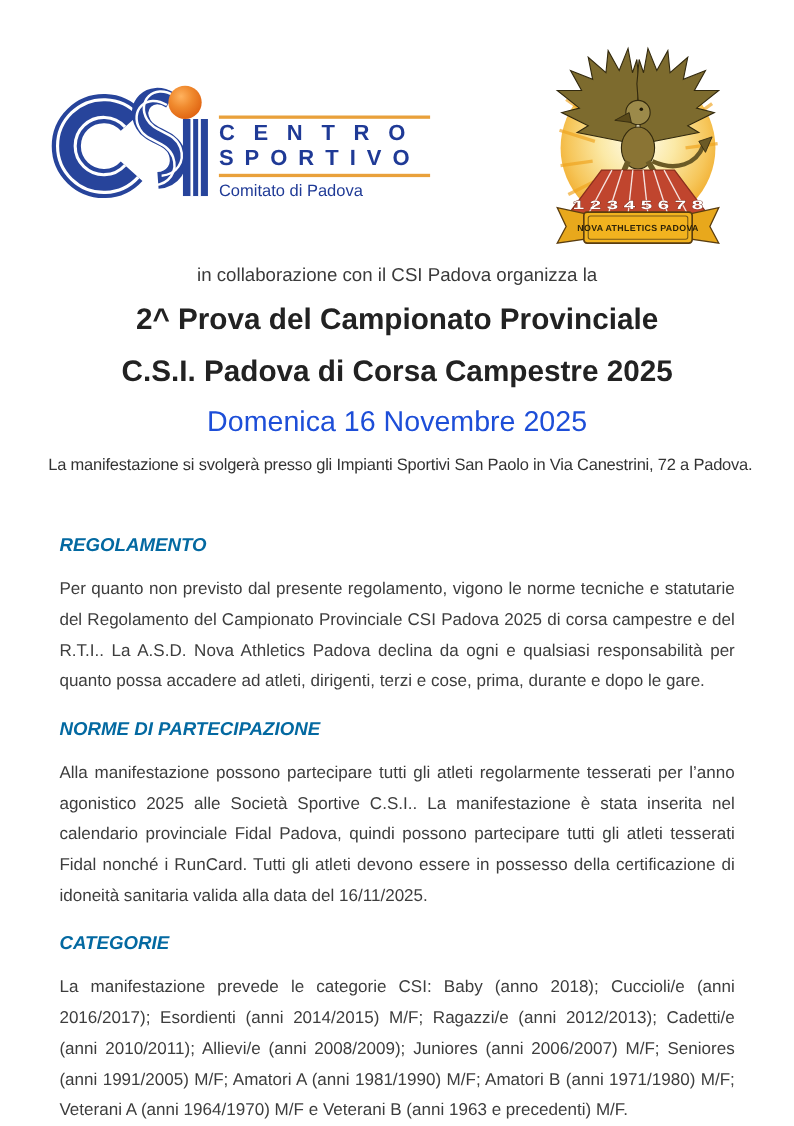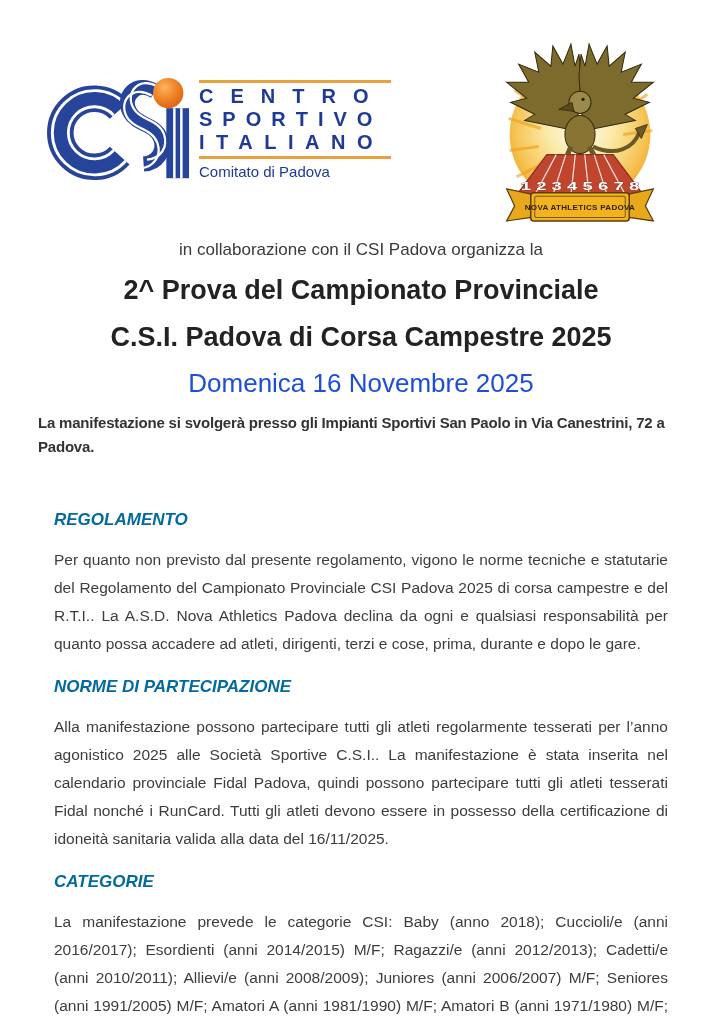--- a/index.html
+++ b/index.html
@@ -4,38 +4,38 @@
 <style>
   html,body{margin:0;padding:0;background:#e8e8e8;}
   .page{
     width:722px;height:1024px;background:#ffffff;overflow:hidden;
     font-family:"Liberation Sans",sans-serif;color:#3a3a3a;
     margin:0 auto;box-sizing:border-box;position:relative;
   }
   
   .logos-row{display:flex;justify-content:space-between;align-items:flex-start;
     padding:42px 56px 0 44px;height:190px;}
-  .csi-logo{display:flex;align-items:center;margin-top:34px;}
+  .csi-logo{display:flex;align-items:flex-end;margin-top:34px;}
   .csi-monogram{width:150px;height:106px;flex:0 0 auto;}
   .csi-text{margin-left:5px;width:192px;}
   .csi-rule{height:3px;background:#E9A13B;margin:2px 0;}
   .csi-row{font-weight:bold;color:#1F3A96;font-size:20px;line-height:23px;white-space:nowrap;overflow:hidden;}
   .row-centro{letter-spacing:17px;}
   .row-sportivo{letter-spacing:10px;}
   .row-italiano{letter-spacing:11.5px;}
   .csi-subtitle{font-weight:normal;color:#1F3A96;font-size:15px;margin-top:4px;white-space:nowrap;}
   .nova-logo{width:172px;height:186px;}
   .nova-logo svg{width:172px;height:186px;display:block;}
   
   main{padding:0 38px;}
   .intro{margin:0;text-align:center;font-size:17px;line-height:35px;color:#3a3a3a;}
   .intro-first{margin-top:28px;}
   .title{margin:0;text-align:center;font-size:27px;line-height:47px;font-weight:bold;color:#222222;}
   .date-line{margin:0;text-align:center;font-size:26px;line-height:44px;font-weight:normal;color:#1d4ed8;}
-  .venue-line{margin:6px 0 0 0;text-align:left;font-size:15px;font-weight:700;
+  .venue-line{margin:6px 0 0 0;text-align:right;font-size:15px;font-weight:400;
     letter-spacing:-0.2px;line-height:24px;color:#333333;}
   
   .section{margin-top:0;}
   .section-first{margin-top:50px;}
   .section h2{margin:18px 0 5px 16px;font-size:17px;line-height:21px;font-weight:bold;color:#0369a1;letter-spacing:0;font-style:italic;}
   .section p{margin:16px;font-size:15.5px;line-height:28px;text-align:justify;color:#3d3d3d;}
 </style>
 </head>
 <body>
 
@@ -65,21 +65,20 @@
         <rect x="128" y="34" width="24" height="74" fill="#27449B"></rect>
         <rect x="135.2" y="34" width="2.6" height="74" fill="#ffffff"></rect>
         <rect x="142.6" y="34" width="2.6" height="74" fill="#ffffff"></rect>
 
         <circle cx="130" cy="18" r="16" fill="url(#ballGrad)"></circle>
       </svg>
       <div class="csi-text">
         <div class="csi-rule"></div>
         <div class="csi-row row-centro">CENTRO</div>
         <div class="csi-row row-sportivo">SPORTIVO</div>
-        <div class="csi-row row-italiano">ITALIANO</div>
         <div class="csi-rule"></div>
         <div class="csi-subtitle">Comitato di Padova</div>
       </div>
     </div>
 
     <div class="nova-logo">
       <svg viewBox="0 0 170 185" xmlns="http://www.w3.org/2000/svg">
         <defs>
           <radialGradient id="sunGrad" cx="50%" cy="45%" r="60%">
             <stop offset="0%" stop-color="#FFFDF0"></stop>

